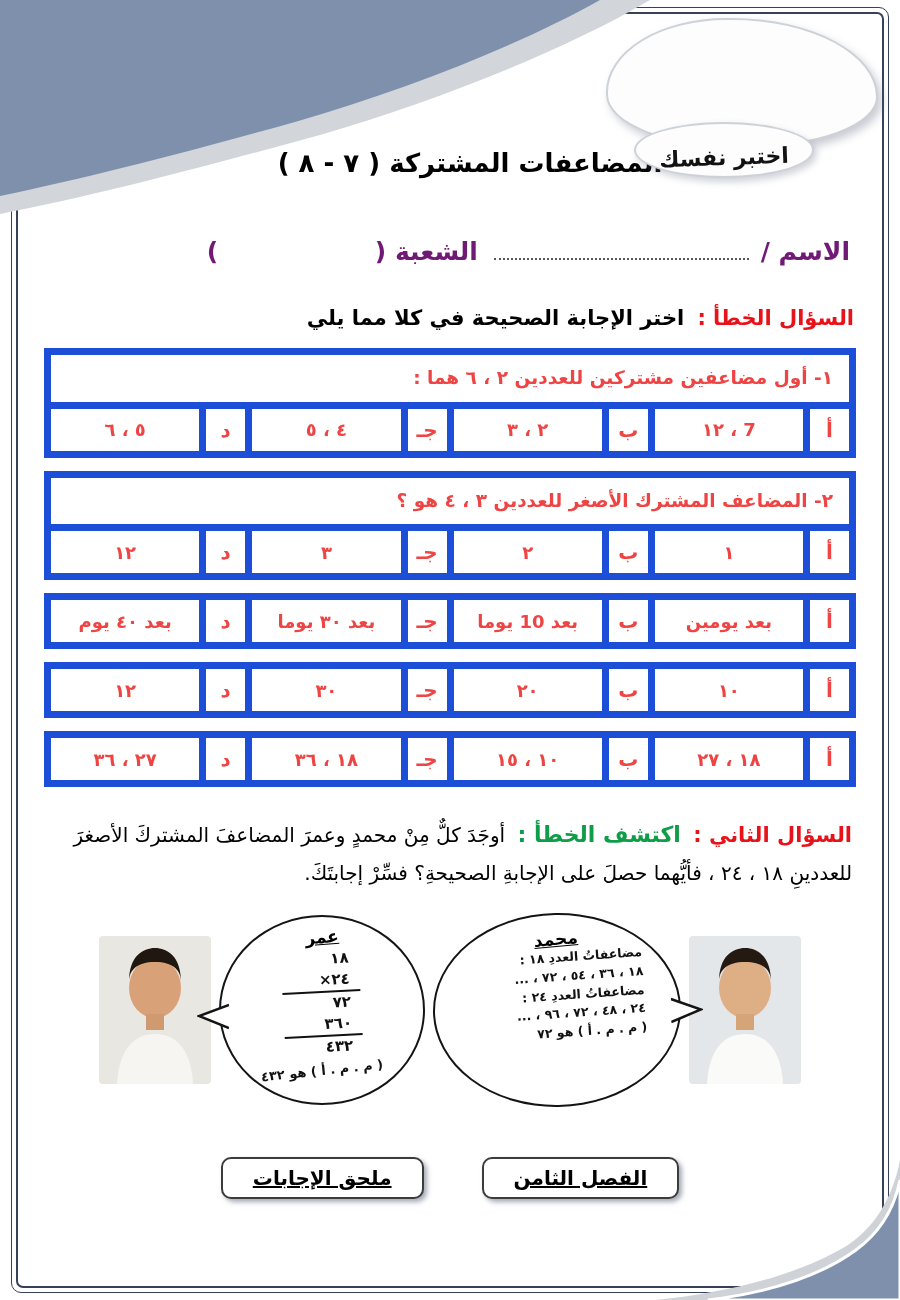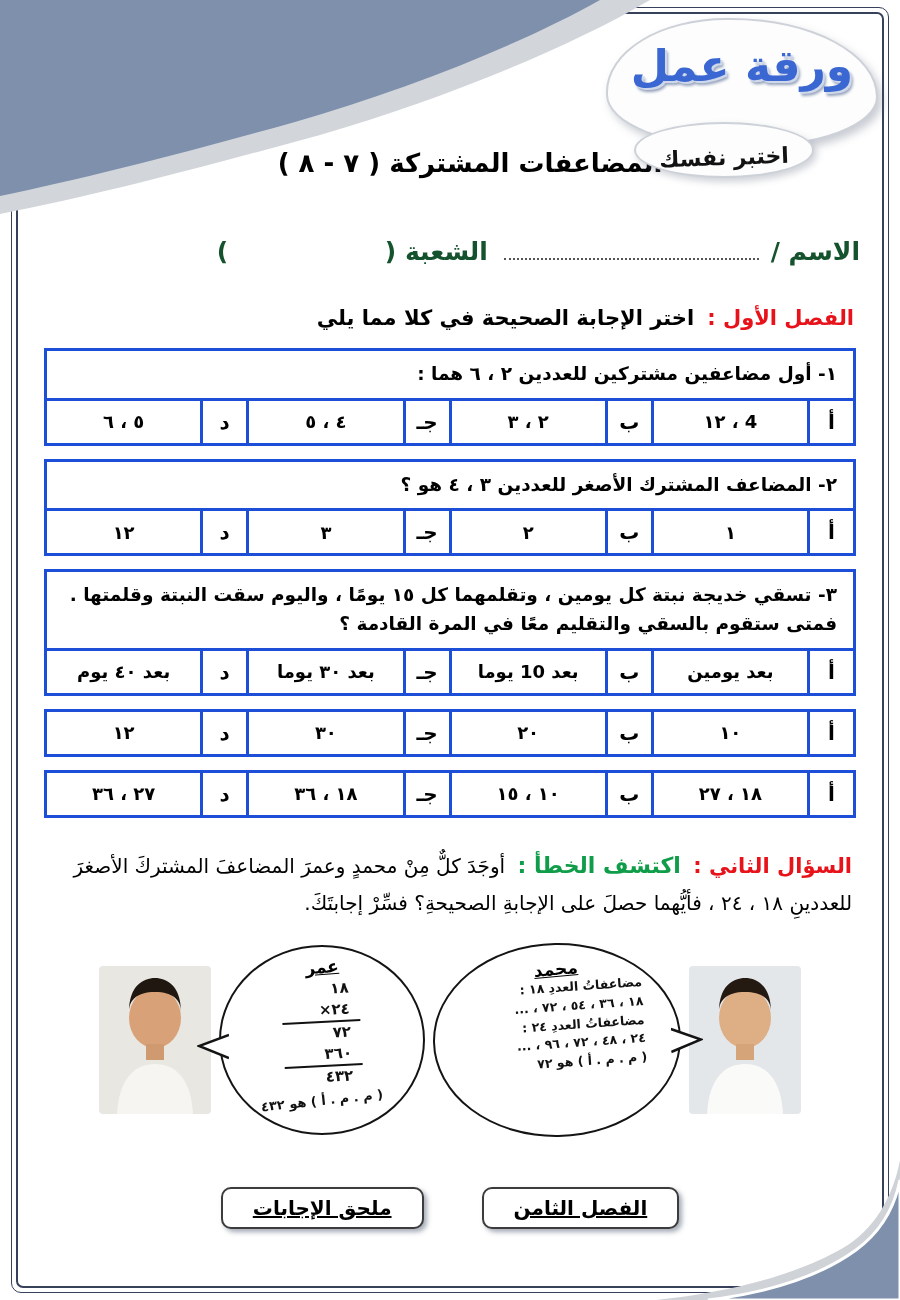--- a/index.html
+++ b/index.html
@@ -23,32 +23,32 @@
   .cloud-bump { position:absolute; bottom:0; left:28px; width:180px; height:56px; background:#fdfdfd;
                 border:2px solid #cdd1d8; border-radius:50%; box-shadow:3px 4px 7px rgba(100,110,130,.3); }
   .logo-title { position:absolute; top:22px; left:0; width:100%; text-align:center; font-size:44px; font-weight:bold;
                 color:#3a67d2; text-shadow:2px 2px 0 #cfd8ea, 3px 4px 3px #93a1ba; }
   .logo-sub { position:absolute; bottom:8px; left:30px; width:176px; text-align:center; font-size:22px;
               font-weight:bold; color:#121212; transform:rotate(-2deg); }
 
   .page-title { position:absolute; top:148px; left:120px; right:80px; text-align:center; font-size:26px;
                 font-weight:bold; color:#000; z-index:3; }
 
-  .name-row { position:absolute; top:234px; right:40px; left:46px; z-index:3; font-size:25px; font-weight:bold; color:#14532d; }
+  .name-row { position:absolute; top:234px; right:50px; left:46px; z-index:3; font-size:25px; font-weight:bold; color:#701a75; }
   .dots { display:inline-block; width:255px; border-bottom:2.5px dotted #555; height:1.05em;
           vertical-align:baseline; margin:0 12px 0 16px; }
 
   .content { position:absolute; top:302px; right:44px; left:44px; z-index:3; }
 
   .s1-header { margin:4px 2px 18px; }
   .red-label { color:#e8121a; font-weight:bold; font-size:21px; }
   .s1-instruction { color:#000; font-weight:bold; font-size:21px; margin-right:8px;margin-top:11px; }
 
   .qtable { width:100%; border-collapse:collapse; table-layout:fixed; margin-bottom:13px; background:#fff; }
-  .qtable td { border:3px solid #1d4ed8; font-weight:bold; color:#000000; }
+  .qtable td { border:7px solid #1d4ed8; font-weight:bold; color:#ef4444; }
   .qtable .qtext { font-size:18.5px; text-align:right; padding:9px 16px; line-height:1.55; }
   .qtable .letter { text-align:center; font-size:20px; padding:9px 2px; }
   .qtable .choice { text-align:center; font-size:18px; padding:0 6px; }
   col.col-letter { width:46px; }
 
   .s2-block { margin:28px 4px 0; font-size:20px; line-height:1.8; color:#000; text-align:right; }
   .green-label { color:#0f9d49; font-weight:bold; font-size:22px; margin:0 6px; }
   .s2-text { font-size:20px; }
 
   .bubbles-row { margin-top:18px; display:flex; direction:rtl; align-items:center; justify-content:center; gap:8px; height:202px; }
@@ -88,55 +88,54 @@
   </svg>
 
   <svg class="corner-bottom" viewBox="0 0 252 148">
     <path d="M252,148 L8,148 C85,140 150,122 195,96 C226,78 245,45 252,8 Z" fill="#cfd3d8"></path>
     <path d="M252,148 L60,148 C125,140 175,122 208,98 C230,82 246,58 252,28 Z" fill="#7e90ac" stroke="#ffffff" stroke-width="3"></path>
   </svg>
 
   <div class="logo-cloud">
     <div class="cloud-body"></div>
     <div class="cloud-bump"></div>
-    <div class="logo-title">ورقة عمل</div>
     <div class="logo-sub">اختبر نفسك</div>
   </div>
 
   <div class="page-title">المضاعفات المشتركة ( ٧ - ٨ )</div>
 
   <div class="name-row">
     <span>الاسم /</span><span class="dots"></span><span>الشعبة (&nbsp;&nbsp;&nbsp;&nbsp;&nbsp;&nbsp;&nbsp;&nbsp;&nbsp;&nbsp;&nbsp;&nbsp;&nbsp;&nbsp;&nbsp;&nbsp;&nbsp;&nbsp;)</span>
   </div>
 
   <div class="content">
 
     <div class="s1-header">
-      <span class="red-label">الفصل الأول :</span>
+      <span class="red-label">السؤال الخطأ :</span>
       <span class="s1-instruction">اختر الإجابة الصحيحة في كلا مما يلي</span>
     </div>
 
     <table class="qtable">
       <colgroup>
           <col class="col-letter">
           <col>
           <col class="col-letter">
           <col>
           <col class="col-letter">
           <col>
           <col class="col-letter">
           <col>
         </colgroup>
       <tbody>
           <tr>
             <td class="qtext" colspan="8">١-   أول مضاعفين مشتركين للعددين ٢ ، ٦   هما :</td>
           </tr>
       <tr>
         <td class="letter">أ</td>
-        <td class="choice">4 ، ١٢</td>
+        <td class="choice">7 ، ١٢</td>
         <td class="letter">ب</td>
         <td class="choice">٢ ، ٣</td>
         <td class="letter">جـ</td>
         <td class="choice">٤ ، ٥</td>
         <td class="letter">د</td>
         <td class="choice">٥ ، ٦</td>
       </tr>
     </tbody>
       </table>
 
@@ -173,23 +172,20 @@
           <col class="col-letter">
           <col>
           <col class="col-letter">
           <col>
           <col class="col-letter">
           <col>
           <col class="col-letter">
           <col>
         </colgroup>
       <tbody>
-          <tr>
-            <td class="qtext" colspan="8">٣-   تسقي خديجة نبتة كل يومين ، وتقلمهما كل ١٥ يومًا ، واليوم سقت النبتة وقلمتها . فمتى ستقوم بالسقي والتقليم معًا في المرة القادمة ؟</td>
-          </tr>
       <tr>
         <td class="letter">أ</td>
         <td class="choice">بعد يومين</td>
         <td class="letter">ب</td>
         <td class="choice">بعد 10 يوما</td>
         <td class="letter">جـ</td>
         <td class="choice">بعد ٣٠ يوما</td>
         <td class="letter">د</td>
         <td class="choice">بعد ٤٠ يوم</td>
       </tr>

